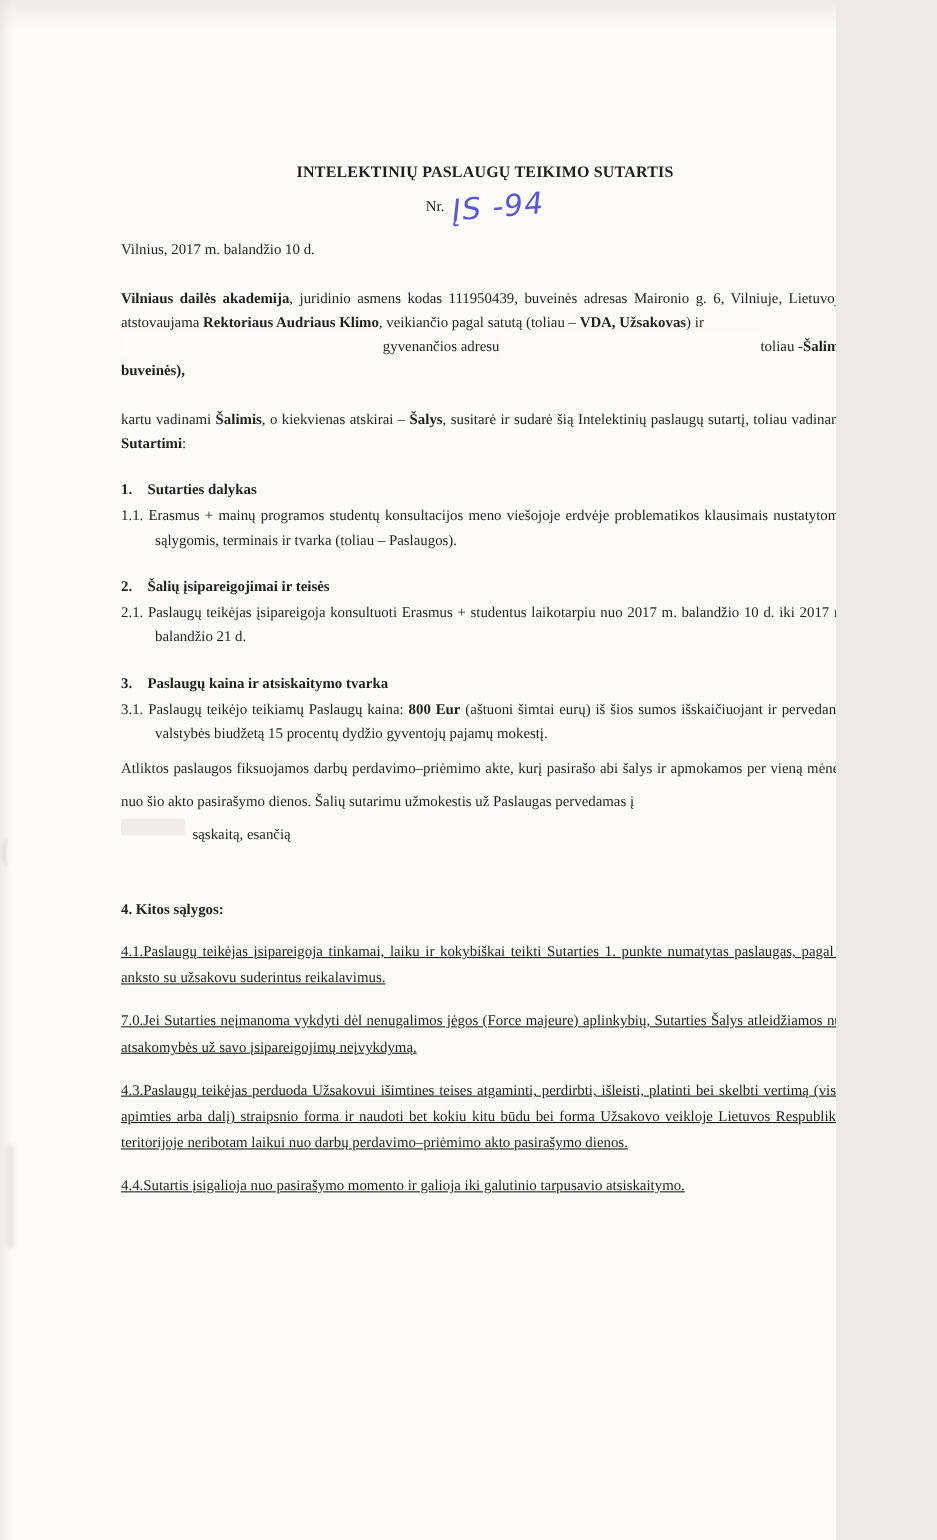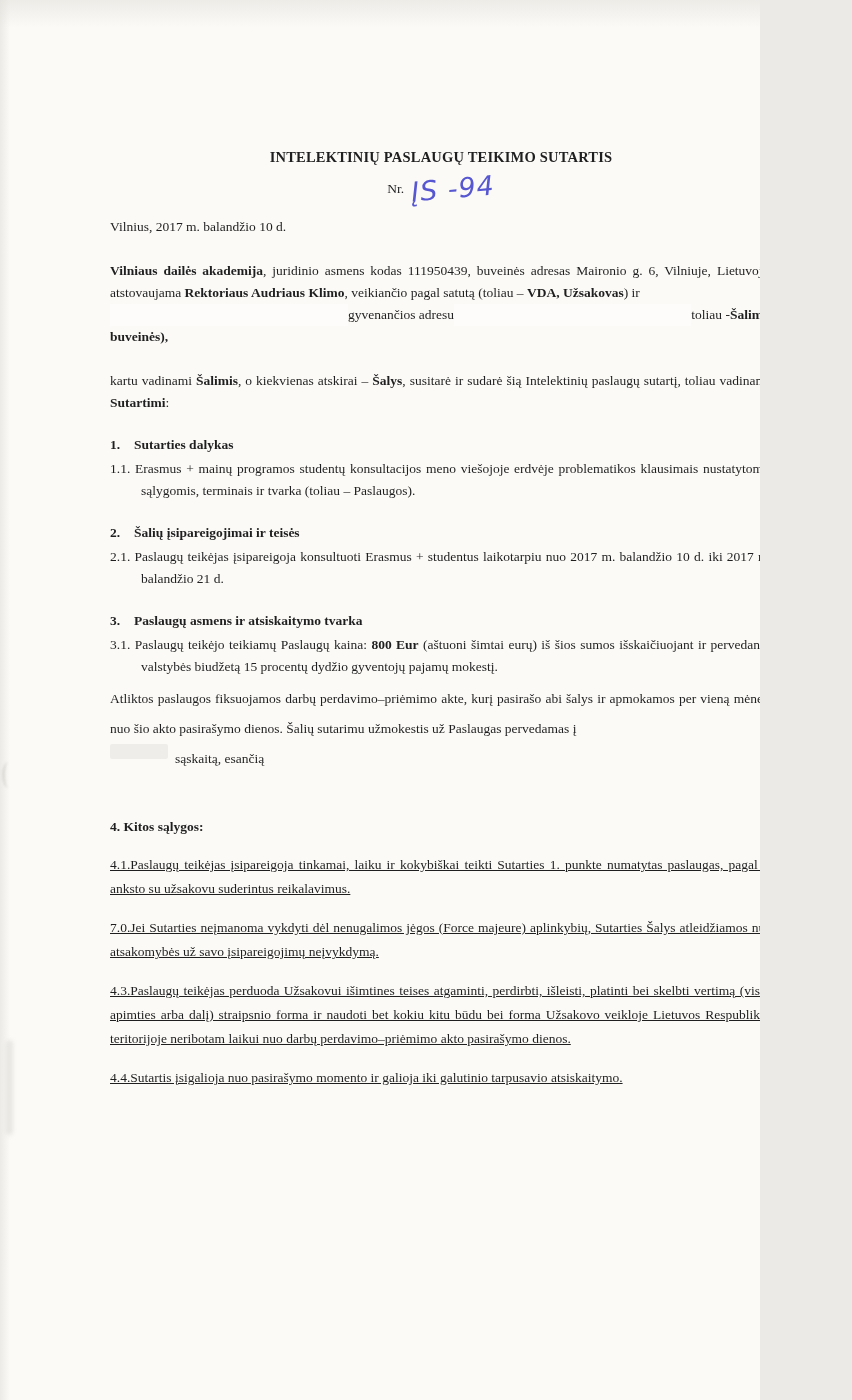--- a/index.html
+++ b/index.html
@@ -126,21 +126,21 @@
       <p class="sec-heading"><span class="sec-num">1.</span><span>Sutarties dalykas</span></p>
       <p class="li">1.1. Erasmus + mainų programos studentų konsultacijos meno viešojoje erdvėje problematikos klausimais nustatytomis sąlygomis, terminais ir tvarka (toliau – Paslaugos).</p>
     </div>
 
     <div class="sec">
       <p class="sec-heading"><span class="sec-num">2.</span><span>Šalių įsipareigojimai ir teisės</span></p>
       <p class="li">2.1. Paslaugų teikėjas įsipareigoja konsultuoti Erasmus + studentus laikotarpiu nuo 2017 m. balandžio 10 d. iki 2017 m. balandžio 21 d.</p>
     </div>
 
     <div class="sec">
-      <p class="sec-heading"><span class="sec-num">3.</span><span>Paslaugų asmens ir atsiskaitymo tvarka</span></p>
+      <p class="sec-heading"><span class="sec-num">3.</span><span>Paslaugų kaina ir atsiskaitymo tvarka</span></p>
       <p class="li"><span>3.1. Paslaugų teikėjo teikiamų Paslaugų kaina: </span><b>800 Eur</b><span> (aštuoni šimtai eurų) iš šios sumos išskaičiuojant ir pervedant į valstybės biudžetą 15 procentų dydžio gyventojų pajamų mokestį.</span></p>
       <p class="s3-para">Atliktos paslaugos fiksuojamos darbų perdavimo–priėmimo akte, kurį pasirašo abi šalys ir apmokamos per vieną mėnesį nuo šio akto pasirašymo dienos. Šalių sutarimu užmokestis už Paslaugas pervedamas į</p>
       <div class="account-line">
         <span class="redaction"></span>
         <span>sąskaitą, esančią</span>
       </div>
     </div>
 
     <p class="sec4-heading">4. Kitos sąlygos:</p>
     <p class="p4">4.1.Paslaugų teikėjas įsipareigoja tinkamai, laiku ir kokybiškai teikti Sutarties 1. punkte numatytas paslaugas, pagal iš anksto su užsakovu suderintus reikalavimus.</p>

